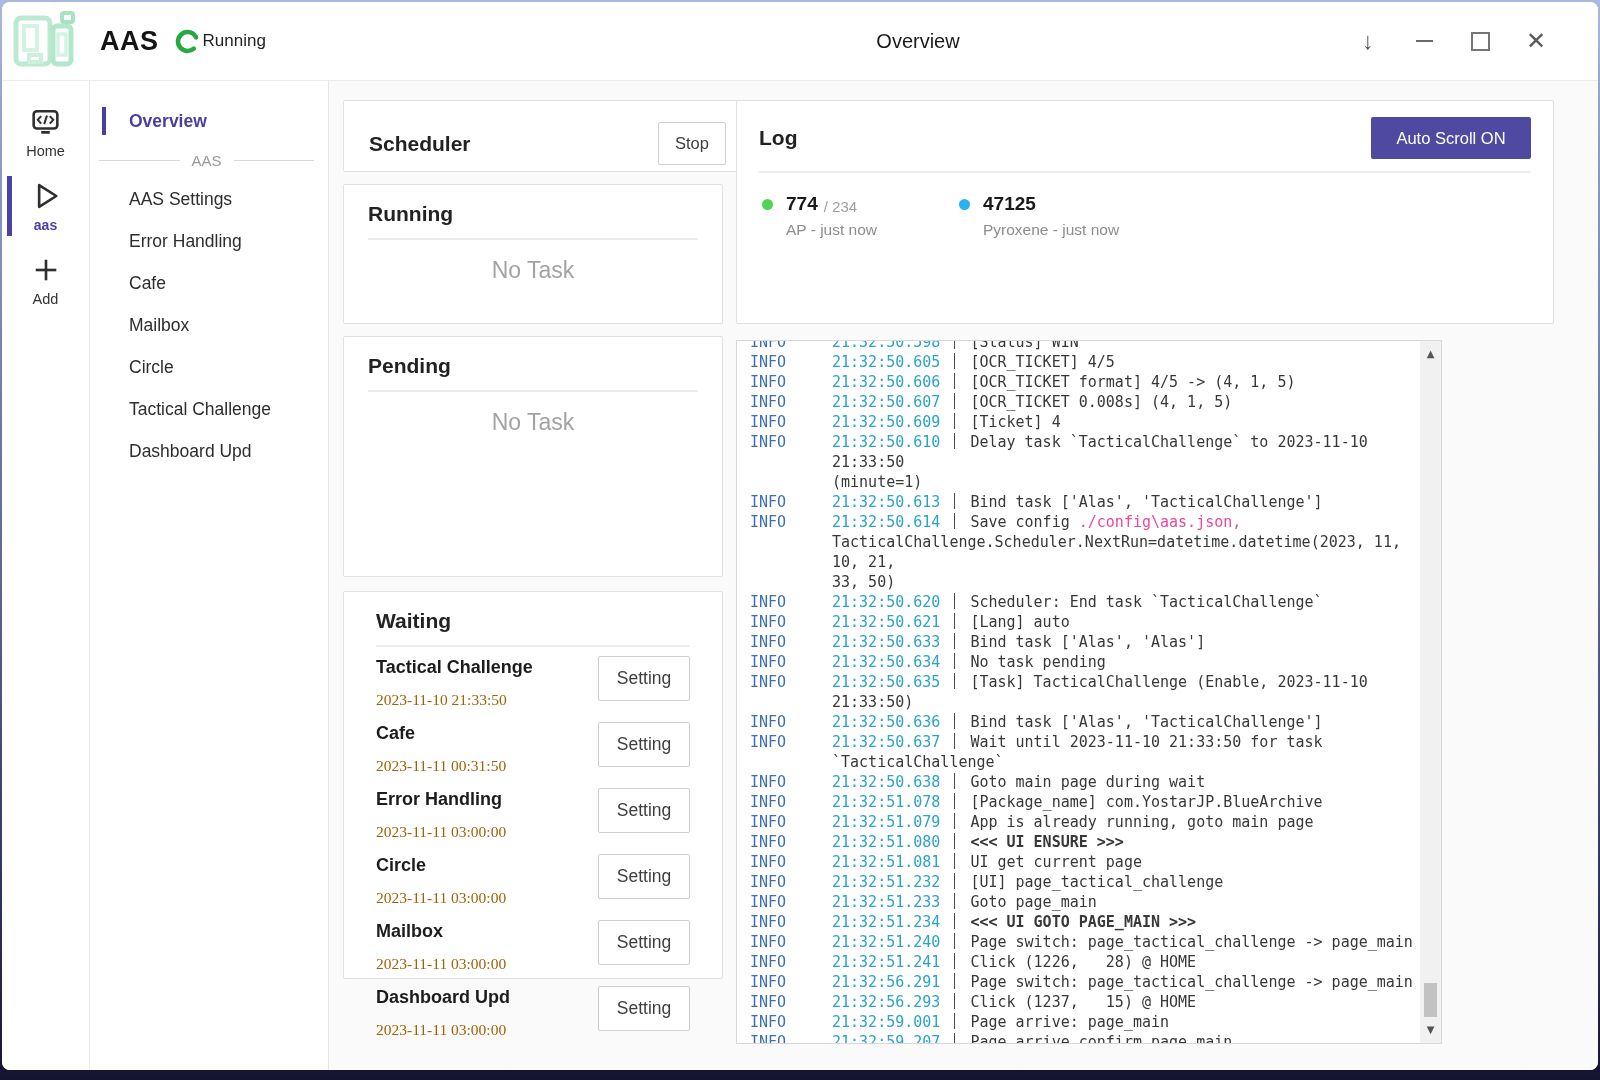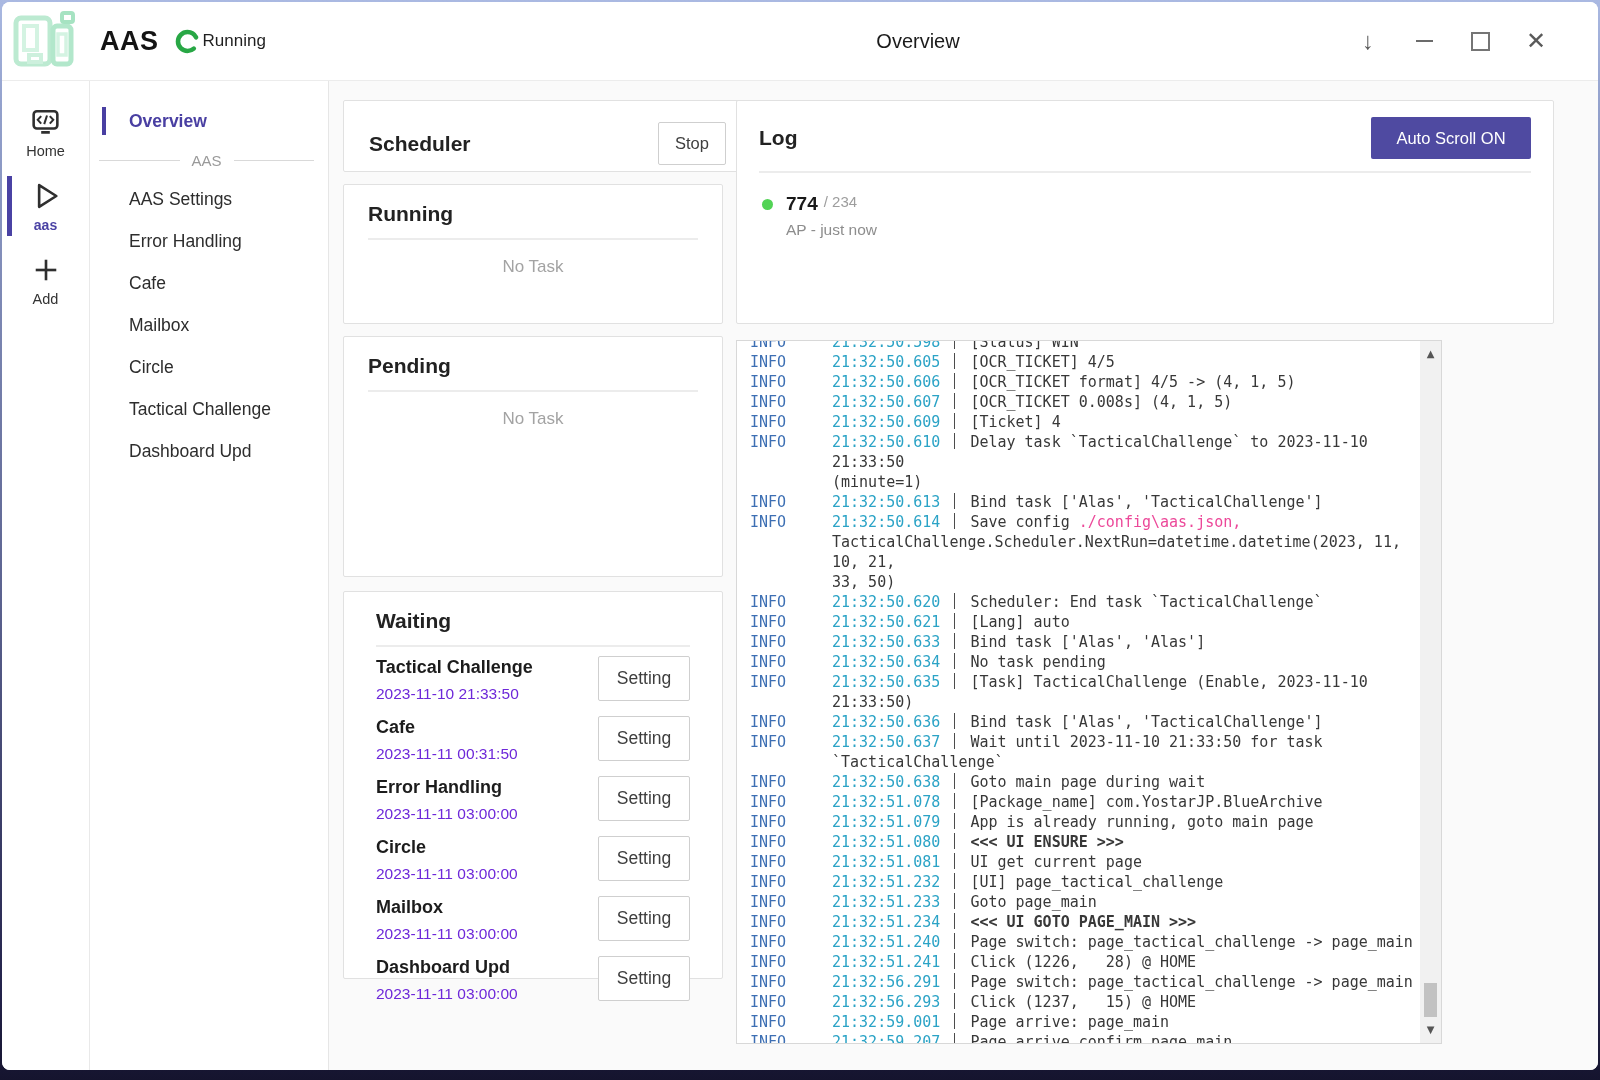--- a/index.html
+++ b/index.html
@@ -42,42 +42,42 @@
   .sb-divider{height:36px;display:flex;align-items:center;padding:0 14px 0 9px;color:#9a9a9a;font-size:15px;}
   .sb-divider .ln{flex:1;height:1px;background:#d9d9d9;}
   .sb-divider .sb-group-label{margin:0 12px;}
 
   
   .main{flex:1;background:#fafafa;position:relative;}
   .card{position:absolute;background:#fff;border:1px solid #e1e1e1;border-radius:2px;box-sizing:border-box;}
   .card-title{font-size:21px;font-weight:600;color:#222;}
   .card-head-divider{height:2px;background:#ececec;margin-top:12px;}
   .btn{background:#fff;border:1px solid #cfcfcf;border-radius:2px;color:#3e3e3e;font-family:inherit;}
-  .empty-task{text-align:center;color:#a3a3a3;font-size:17px;margin-top:17px;}
+  .empty-task{text-align:center;color:#a3a3a3;font-size:23px;margin-top:17px;}
 
   #card-scheduler{left:14px;top:19px;width:404px;height:72px;display:flex;align-items:center;justify-content:space-between;padding:15px 20px 0 25px;}
   .stop-btn{width:68px;height:43px;font-size:16.5px;}
 
   #card-running{left:14px;top:103px;width:380px;height:140px;padding:17px 24px 0;}
   #card-pending{left:14px;top:255px;width:380px;height:241px;padding:17px 24px 0;}
   #card-waiting{left:14px;top:510px;width:380px;height:388px;padding:17px 32px 0;}
   .wait-row{display:flex;justify-content:space-between;align-items:flex-start;margin-top:12px;}
   .wait-row:first-of-type{margin-top:8px;}
   .wait-name{font-size:18px;font-weight:700;color:#1c1c1c;line-height:24px;}
-  .wait-time{font-size:15.5px;color:#6d28d9;margin-top:5px;line-height:19px;}
+  .wait-time{font-size:15.5px;color:#a16207;margin-top:11px;line-height:19px;font-family:Liberation Serif, serif;}
   .setting-btn{width:92px;height:45px;font-size:17.5px;margin-top:1px;}
 
   #card-log{left:407px;top:19px;width:818px;height:224px;padding:16px 22px 0;}
   .log-head{display:flex;justify-content:space-between;align-items:center;}
   .autoscroll-btn{width:160px;height:42px;background:#4f4aa1;color:#fff;border:none;border-radius:2px;font-size:16.5px;font-family:inherit;}
   .stats{display:flex;margin-top:20px;}
   .stat{width:197px;display:flex;}
   .dot{width:11px;height:11px;border-radius:50%;margin:6px 0 0 3px;flex:0 0 auto;}
   .stat-body{margin-left:13px;}
-  .stat-value-row{display:flex;align-items:flex-start;}
+  .stat-value-row{display:flex;align-items:flex-end;}
   .stat-value{font-size:19px;font-weight:700;color:#191919;}
   .stat-suffix{font-size:15px;color:#9d9d9d;margin-left:6px;}
   .stat-label{font-size:15.5px;color:#8d8d8d;margin-top:6px;}
 
   
   #console{position:absolute;left:407px;top:259px;width:706px;height:704px;background:#fff;border:1px solid #d8d8d8;box-sizing:border-box;overflow:hidden;
     font-family:"DejaVu Sans Mono",monospace;font-size:15px;line-height:20px;color:#383838;}
   .console-inner{margin:-9px 0 0 13px;padding-right:24px;width:auto;box-sizing:border-box;max-width:752px;}
   .log-entry{position:relative;padding-left:82px;white-space:pre-wrap;word-break:break-word;}
   .log-entry .lvl{position:absolute;left:0;top:0;color:#3d6fb3;}
@@ -301,20 +301,30 @@
               <div class="stat-body">
                 <div class="stat-value-row">
                   <span class="stat-value">774</span>
                   <span class="stat-suffix">/ 234</span>
                 </div>
                 <div class="stat-label">AP - just now</div>
               </div>
             </div>
 
 
+            <div class="stat">
+              <span class="dot" style="background: rgb(41, 178, 239);"></span>
+              <div class="stat-body">
+                <div class="stat-value-row">
+                  <span class="stat-value">47125</span>
+                  <span class="stat-suffix"></span>
+                </div>
+                <div class="stat-label">Pyroxene - just now</div>
+              </div>
+            </div>
           </div>
       </div>
 
       <div id="console">
         <div class="console-inner">
             <div class="log-entry"><span class="lvl">INFO</span><span class="time">21:32:50.598</span><span class="sep"></span><span class="msg"><span>[Status] WIN</span></span></div>
             <div class="log-entry"><span class="lvl">INFO</span><span class="time">21:32:50.605</span><span class="sep"></span><span class="msg"><span>[OCR_TICKET] 4/5</span></span></div>
             <div class="log-entry"><span class="lvl">INFO</span><span class="time">21:32:50.606</span><span class="sep"></span><span class="msg"><span>[OCR_TICKET format] 4/5 -&gt; (4, 1, 5)</span></span></div>
             <div class="log-entry"><span class="lvl">INFO</span><span class="time">21:32:50.607</span><span class="sep"></span><span class="msg"><span>[OCR_TICKET 0.008s] (4, 1, 5)</span></span></div>
             <div class="log-entry"><span class="lvl">INFO</span><span class="time">21:32:50.609</span><span class="sep"></span><span class="msg"><span>[Ticket] 4</span></span></div>

